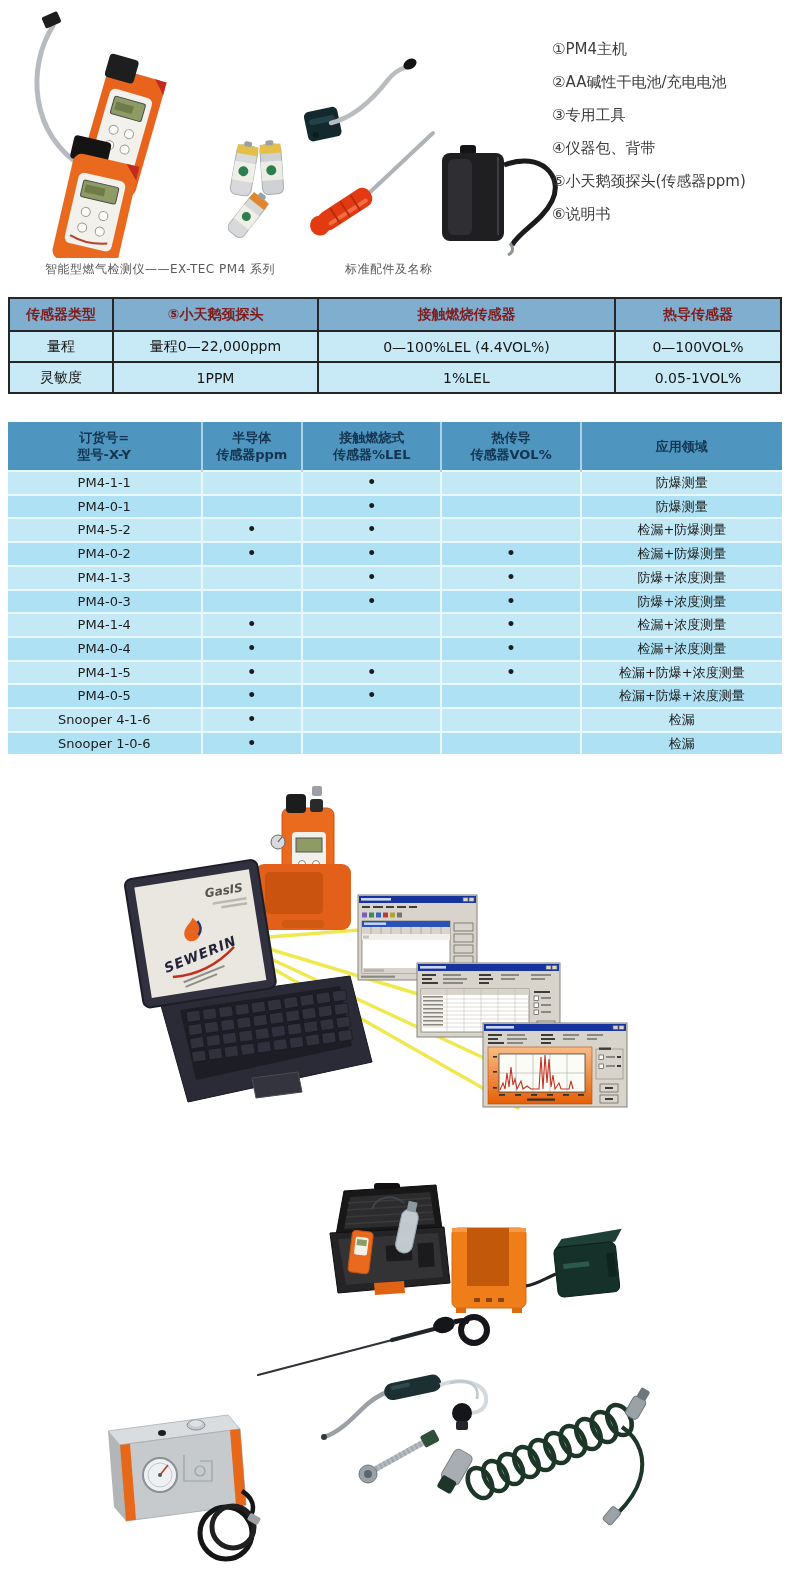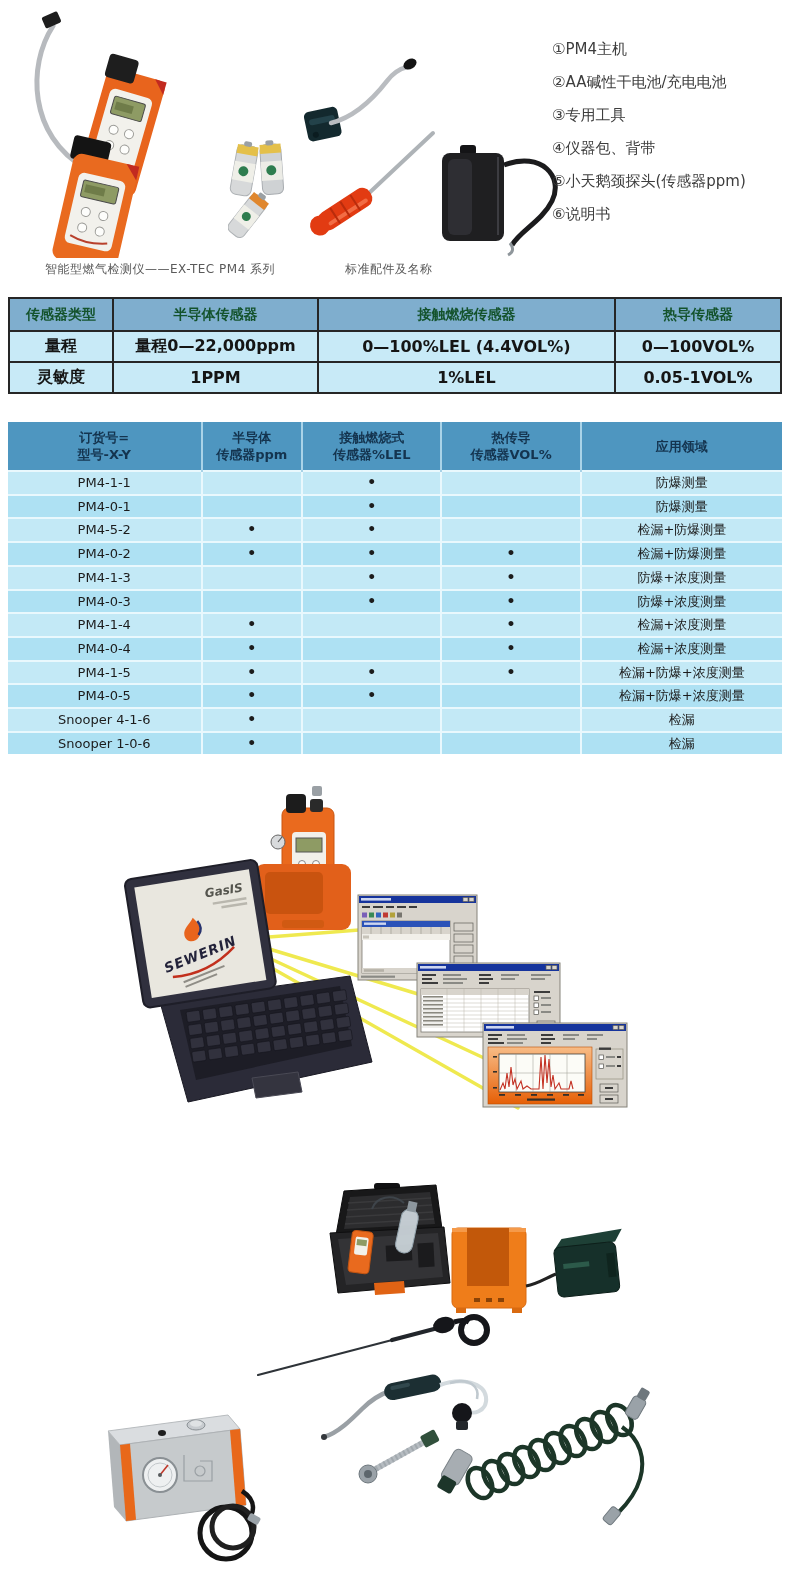--- a/index.html
+++ b/index.html
@@ -13,24 +13,24 @@
   .caption{position:absolute;font-size:12px;font-weight:normal;color:#5a5a5a;letter-spacing:.5px;}
   .caption-left{left:45px;top:261px;}
   .caption-right{left:345px;top:261px;}
   .acc-list{position:absolute;left:552px;top:40px;width:235px;margin:0;padding:0;list-style:none;
     font-size:15px;color:#3d3d3d;}
   .acc-list li{margin:0 0 14px 0;line-height:19px;}
   
   table{border-spacing:0;}
   .spec-table{position:absolute;left:8px;top:297px;width:774px;border-collapse:collapse;
     table-layout:fixed;text-align:center;}
-  .spec-table th{background:var(--table1-header-bg,#7FAECE);color:#14532d;font-size:14px;
+  .spec-table th{background:var(--table1-header-bg,#7FAECE);color:#7f1d1d;font-size:14px;
     font-weight:bold;height:29px;border:2px solid #262626;}
-  .spec-table td{background:var(--table1-row-bg,#C8EAF7);color:#151515;font-size:16px;
-    height:27px;border:2px solid #262626;font-weight:bold;}
+  .spec-table td{background:var(--table1-row-bg,#C8EAF7);color:#151515;font-size:14px;
+    height:27px;border:2px solid #262626;font-weight:normal;}
   
   .model-table{position:absolute;left:8px;top:422px;width:774px;border-collapse:collapse;
     table-layout:fixed;text-align:center;border-radius:30px;}
   .model-table th{background:var(--table2-header-bg,#4E96C0);color:#14344f;font-size:13px;
     font-weight:bold;height:46px;line-height:17px;white-space:pre-line;}
   .model-table th + th{border-left:2px solid #a9d3e8;}
   .model-table td{font-size:13px;color:#1c1c1c;height:21.7px;padding:0;line-height:21.7px;
     border-top:2px solid #e9f8fd;background:var(--table2-row-a,#C3E9F6);}
   .model-table td + td{border-left:2px solid #e9f8fd;}
   .model-table tr.alt td{background:var(--table2-row-b,#AEE1F3);}
@@ -156,21 +156,21 @@
   <table class="spec-table">
     <colgroup>
         <col style="width:13.5%">
         <col style="width:26.5%">
         <col style="width:38.5%">
         <col style="width:21.5%">
       </colgroup>
     <thead>
       <tr>
         <th>传感器类型</th>
-        <th>半导体传感器</th>
+        <th>⑤小天鹅颈探头</th>
         <th>接触燃烧传感器</th>
         <th>热导传感器</th>
       </tr>
     </thead>
     <tbody>
       <tr>
         <td>量程</td>
         <td>量程0—22,000ppm</td>
         <td>0—100%LEL (4.4VOL%)</td>
         <td>0—100VOL%</td>

